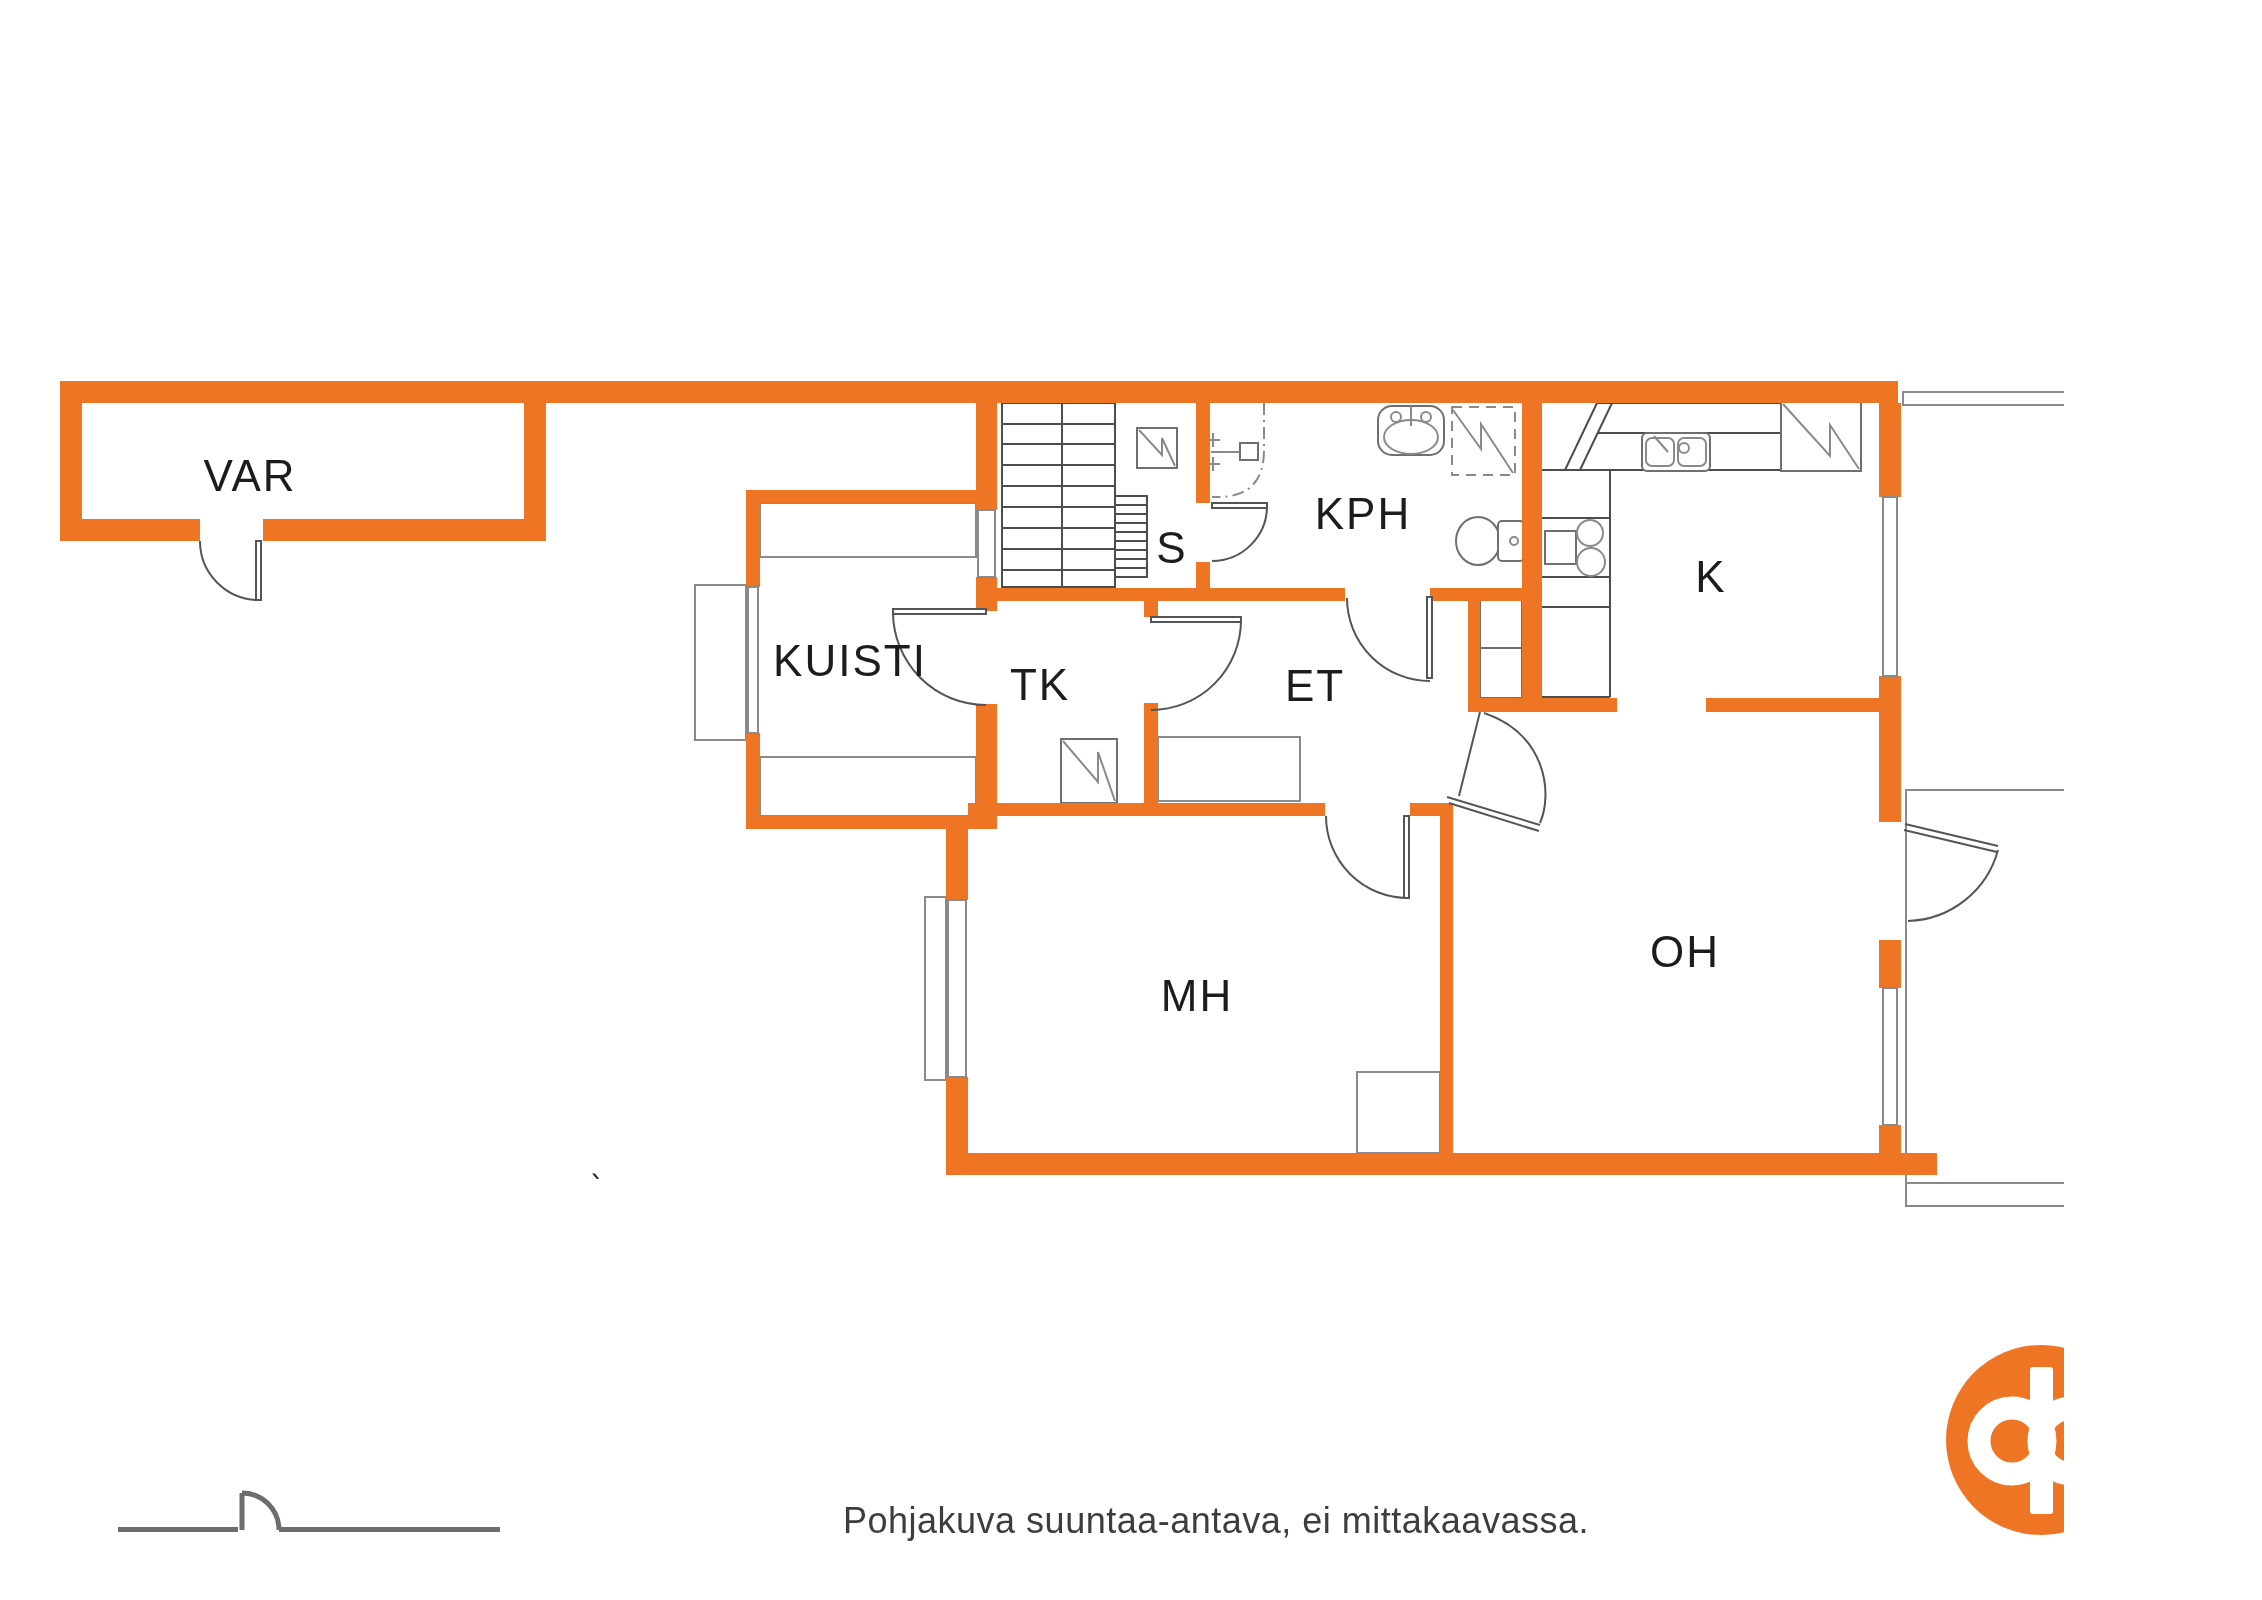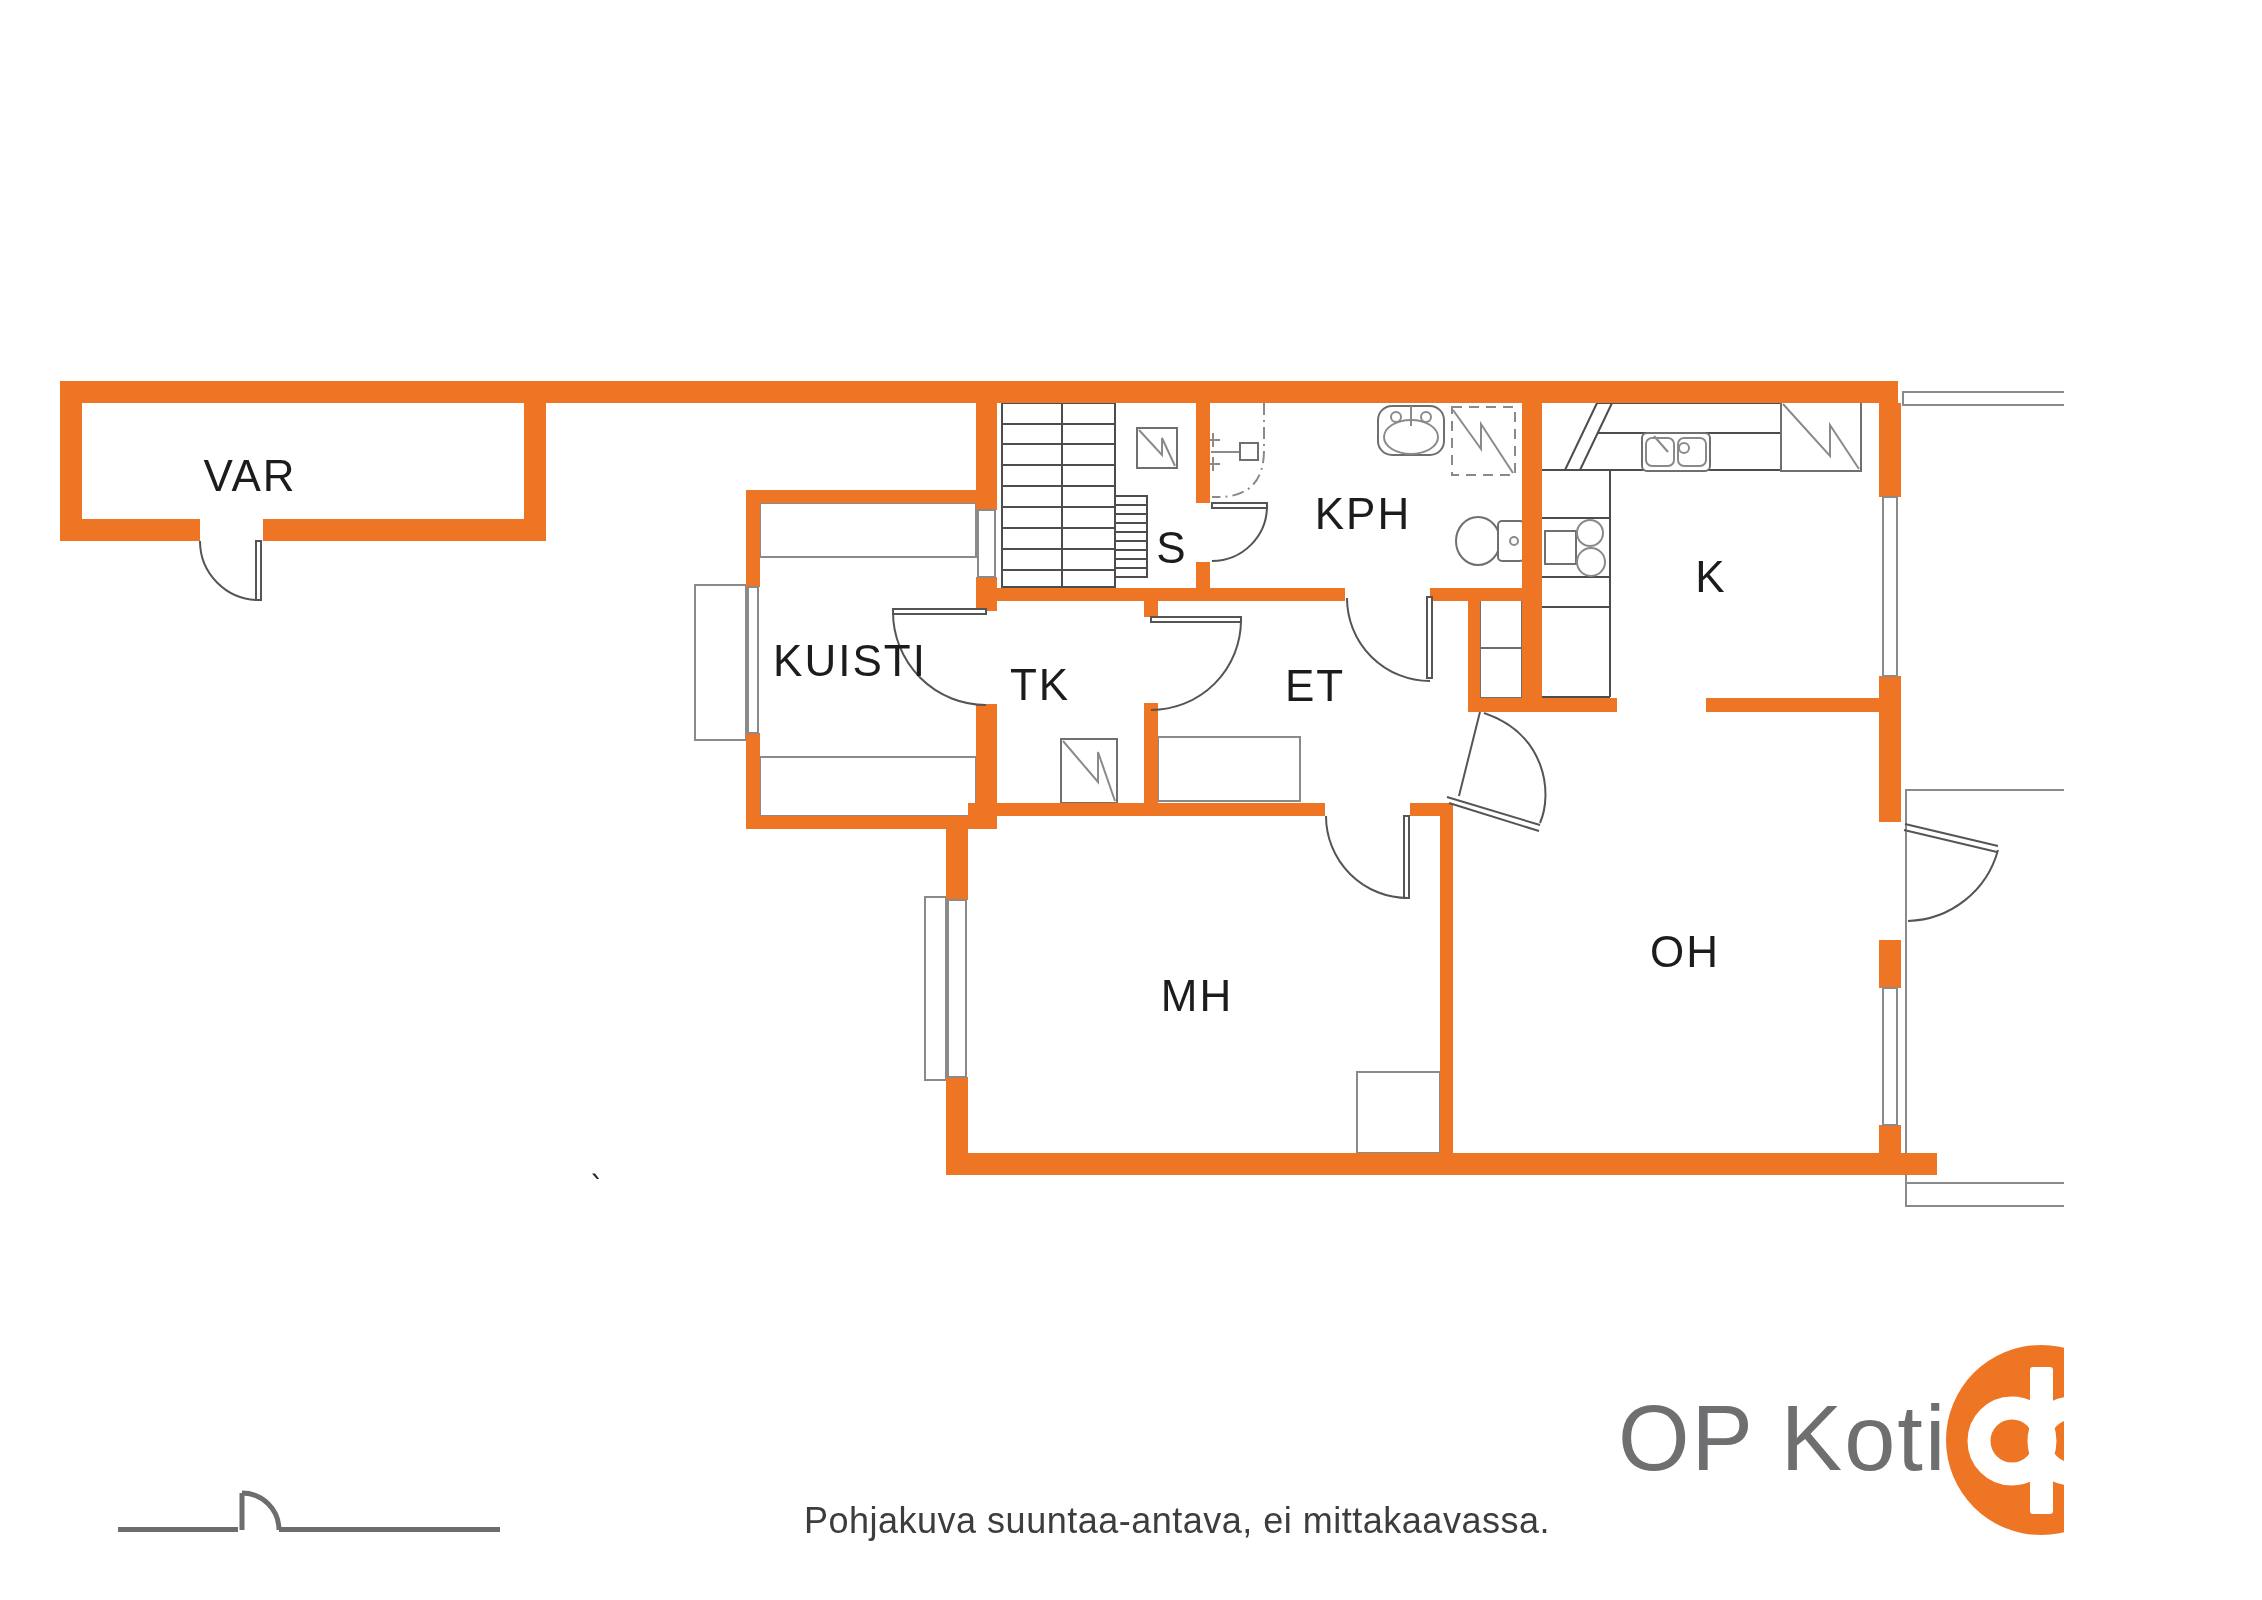--- a/index.html
+++ b/index.html
@@ -18,21 +18,21 @@
   text.tiny{font-family:"DejaVu Sans Mono",monospace;font-size:30px;fill:#222;}
   
   .watermark{position:absolute;left:118px;top:1488px;height:52px;white-space:nowrap;}
   .wm-outline{font-size:42px;font-weight:700;letter-spacing:11px;color:#fff;
               -webkit-text-stroke:2px #6d6d6d;vertical-align:top;}
   @supports not (-webkit-text-stroke:1px #000){.wm-outline{color:#6d6d6d;}}
   .wm-solid{font-size:42px;font-weight:700;letter-spacing:5px;color:#6d6d6d;vertical-align:top;margin-left:46px;}
   .wm-com{font-size:30px;font-weight:400;color:#737373;vertical-align:top;position:relative;top:9px;}
   .wm-bar{position:absolute;background:#6d6d6d;height:5px;top:1527px;}
   .wm-arc{position:absolute;left:232px;top:1486px;}
-  .disclaimer{position:absolute;left:804px;top:1500px;font-size:36px;font-weight:400;
+  .disclaimer{position:absolute;left:843px;top:1500px;font-size:36px;font-weight:400;
               color:#3d3d3d;letter-spacing:0.5px;}
   .brand-text{position:absolute;left:1618px;top:1386px;font-size:92px;font-weight:400;
               color:#6F6F71;letter-spacing:2px;}
   .brand-emblem{position:absolute;left:1946px;top:1345px;}
 </style>
 </head>
 <body>
 
 <div class="page">
 
@@ -218,21 +218,20 @@
 
   <div class="wm-bar" style="left:118px;width:120px;"></div>
   <div class="wm-bar" style="left:279px;width:221px;"></div>
   <svg class="wm-arc" width="54" height="50" viewBox="0 0 54 50">
     <path d="M10,7 V44" stroke="#6d6d6d" stroke-width="5" fill="none"></path>
     <path d="M10,7 A37,37 0 0 1 47,44" stroke="#6d6d6d" stroke-width="5" fill="none"></path>
   </svg>
 
   <div class="disclaimer">Pohjakuva suuntaa-antava, ei mittakaavassa.</div>
 
-  <div class="brand-text">OP Koti</div>
   <svg class="brand-emblem" width="190" height="190" viewBox="0 0 190 190">
     <circle cx="95" cy="95" r="95" fill="var(--wall_orange,#EE7523)"></circle>
     <circle cx="66" cy="96" r="33" fill="none" stroke="#fff" stroke-width="23"></circle>
     <circle cx="126" cy="96" r="33" fill="none" stroke="#fff" stroke-width="23"></circle>
     <rect x="84" y="22" width="23" height="147" rx="3" fill="#fff"></rect>
   </svg>
 
 </div>
 
 </body></html>

